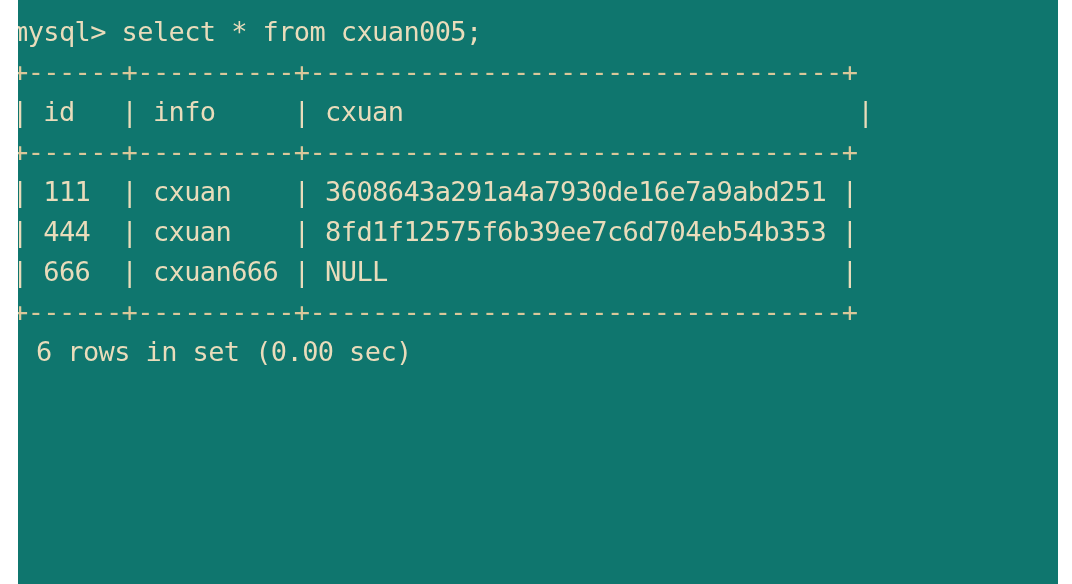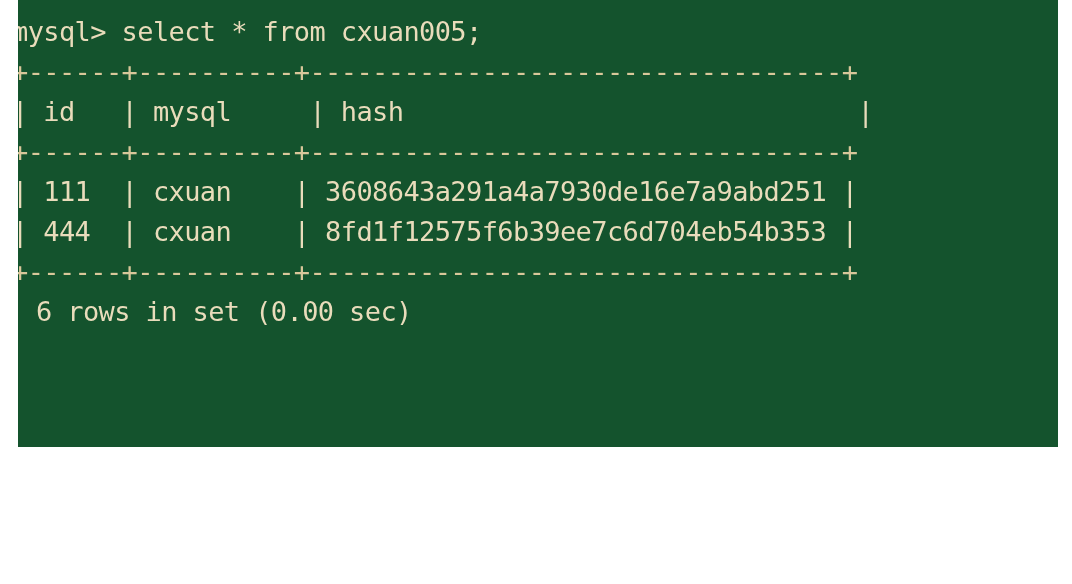--- a/index.html
+++ b/index.html
@@ -14,22 +14,22 @@
     position: relative;
     width: 1072px;
     height: 584px;
     background: #ffffff;
   }
   #terminal {
     position: absolute;
     left: 18px;
     top: 0px;
     width: 1040px;
-    height: 447px;
-    background: #14532d;
+    height: 584px;
+    background: #0f766e;
     overflow: hidden;
   }
   #term-inner {
     position: absolute;
     left: -6px;
     top: 12px;
     width: 1060px;
   }
   .line {
     font-family: "DejaVu Sans Mono", "Liberation Mono", monospace;
@@ -48,26 +48,27 @@
 <body>
 
 <div id="screen">
   <div id="terminal">
     <div id="term-inner">
 
       <div class="line prompt">mysql&gt; select * from cxuan005;</div>
 
       <div class="line rule">+------+----------+----------------------------------+</div>
 
-      <div class="line">| id   | mysql     | hash                             |</div>
+      <div class="line">| id   | info     | cxuan                             |</div>
 
       <div class="line rule">+------+----------+----------------------------------+</div>
 
       <div class="line">| 111  | cxuan    | 3608643a291a4a7930de16e7a9abd251 |</div>
       <div class="line">| 444  | cxuan    | 8fd1f12575f6b39ee7c6d704eb54b353 |</div>
+      <div class="line">| 666  | cxuan666 | NULL                             |</div>
 
       <div class="line rule">+------+----------+----------------------------------+</div>
 
       <div class="line status">6 rows in set (0.00 sec)</div>
 
     </div>
   </div>
 </div>
 
 </body></html>

